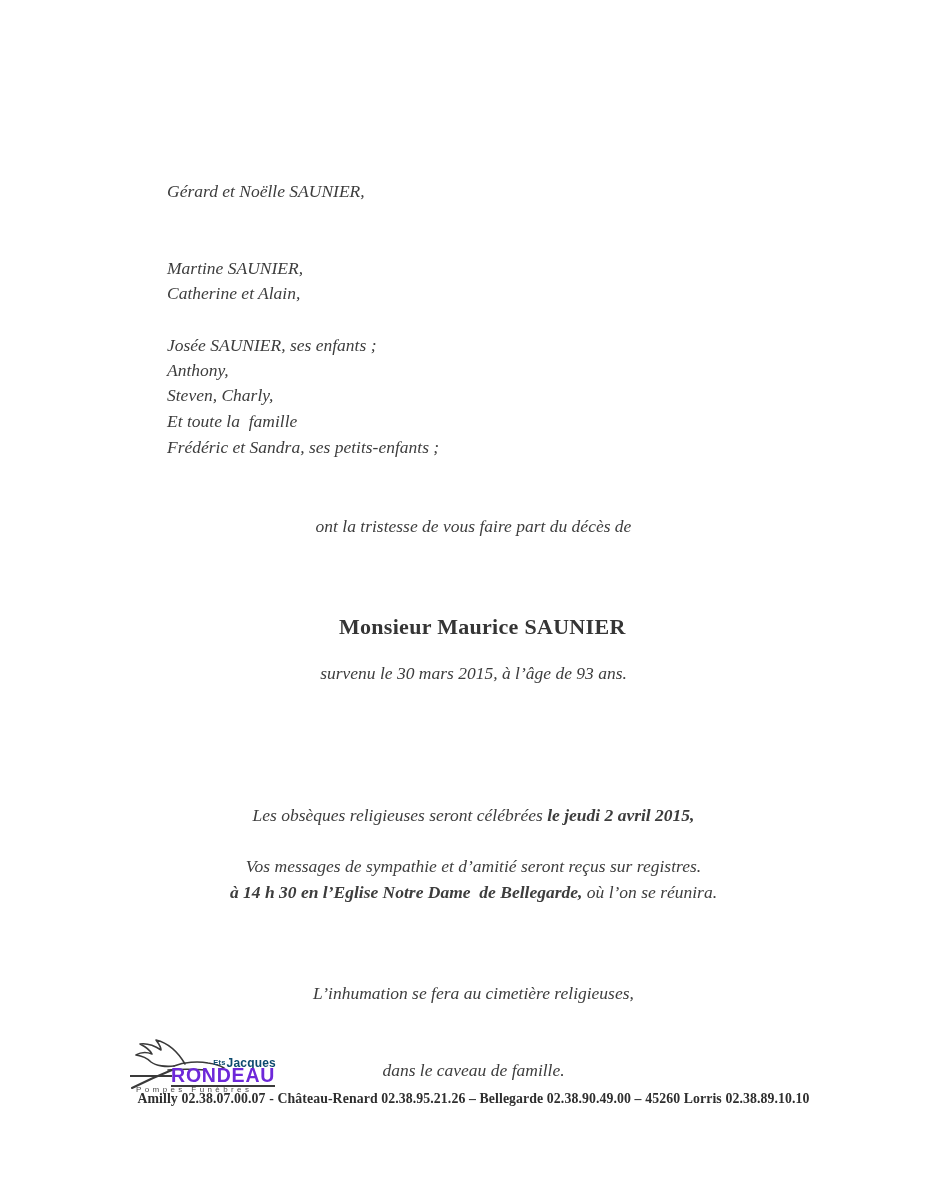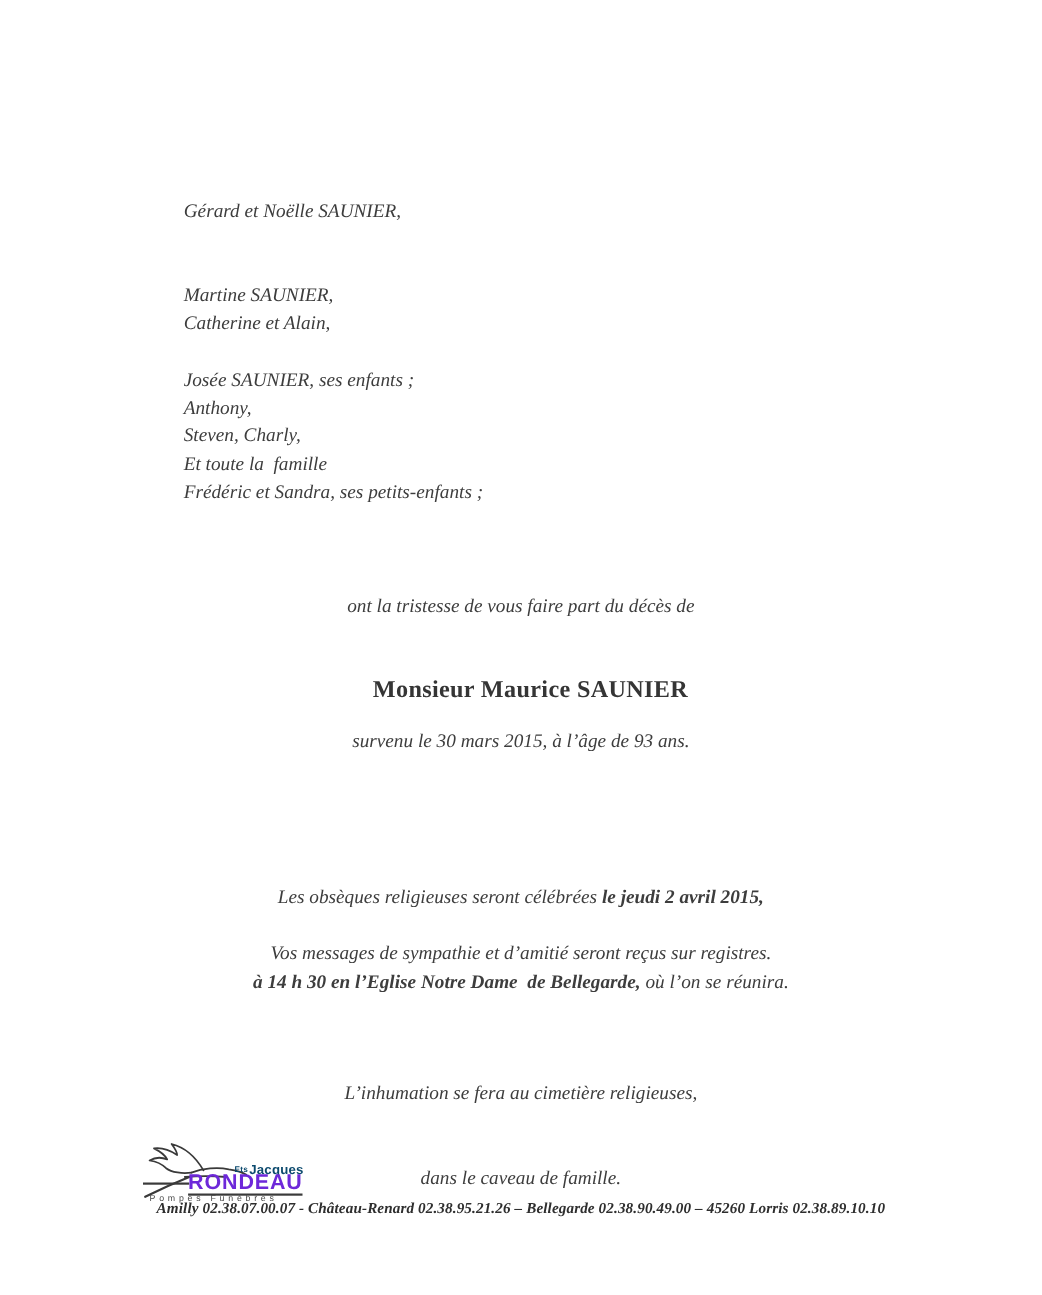--- a/index.html
+++ b/index.html
@@ -84,21 +84,20 @@
     letter-spacing: 3.4px;
     white-space: nowrap;
     color: #4a4a4a;
   }
   .footer-contact {
     position: absolute;
     left: 0;
     top: 1091px;
     width: 947px;
     text-align: center;
-    font-style: italic;
     font-weight: bold;
     font-size: 13.8px;
     color: #2e2e2e;
     letter-spacing: 0.1px;
   }
 </style>
 </head>
 <body>
 
 <div class="page">
@@ -114,21 +113,21 @@
     <div>Anthony,</div>
     <div>Frédéric et Sandra, ses petits-enfants ;</div>
   </div>
 
   <div class="left-block" style="top:332px">
     <div>Steven, Charly,</div>
   </div>
 
   <div class="left-block" style="top:409px">Et toute la&nbsp; famille</div>
 
-  <div class="center-block" style="top:538px">ont la tristesse de vous faire part du décès de</div>
+  <div class="center-block" style="top:514px">ont la tristesse de vous faire part du décès de</div>
 
   <div class="center-block" style="top:588px">
     <span class="deceased-name">Monsieur Maurice SAUNIER</span>
   </div>
 
   <div class="center-block" style="top:661px">survenu le 30 mars 2015, à l’âge de 93 ans.</div>
 
   <div class="center-block" style="top:752px">
     <div><span>Les obsèques religieuses seront célébrées </span><span class="bold-it">le jeudi 2 avril 2015,</span></div>
     <div><span class="bold-it">à 14 h 30 en l’Eglise Notre Dame&nbsp; de Bellegarde,</span><span> où l’on se réunira.</span></div>

